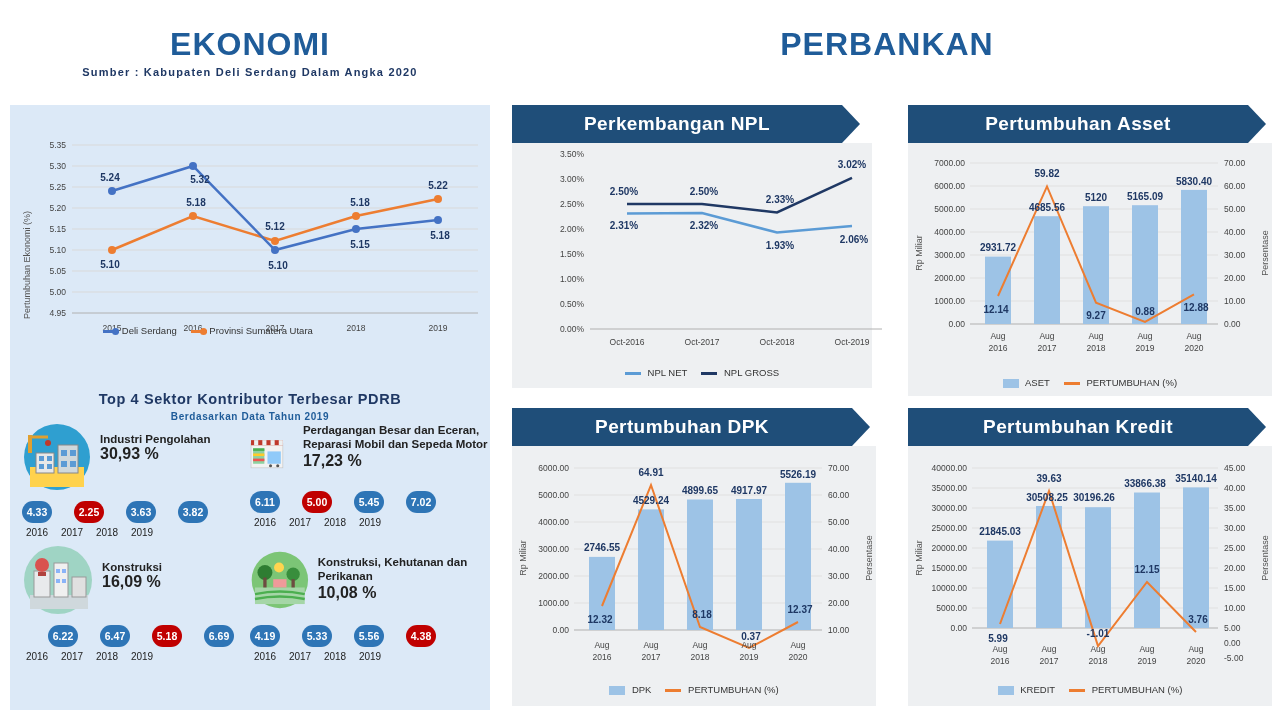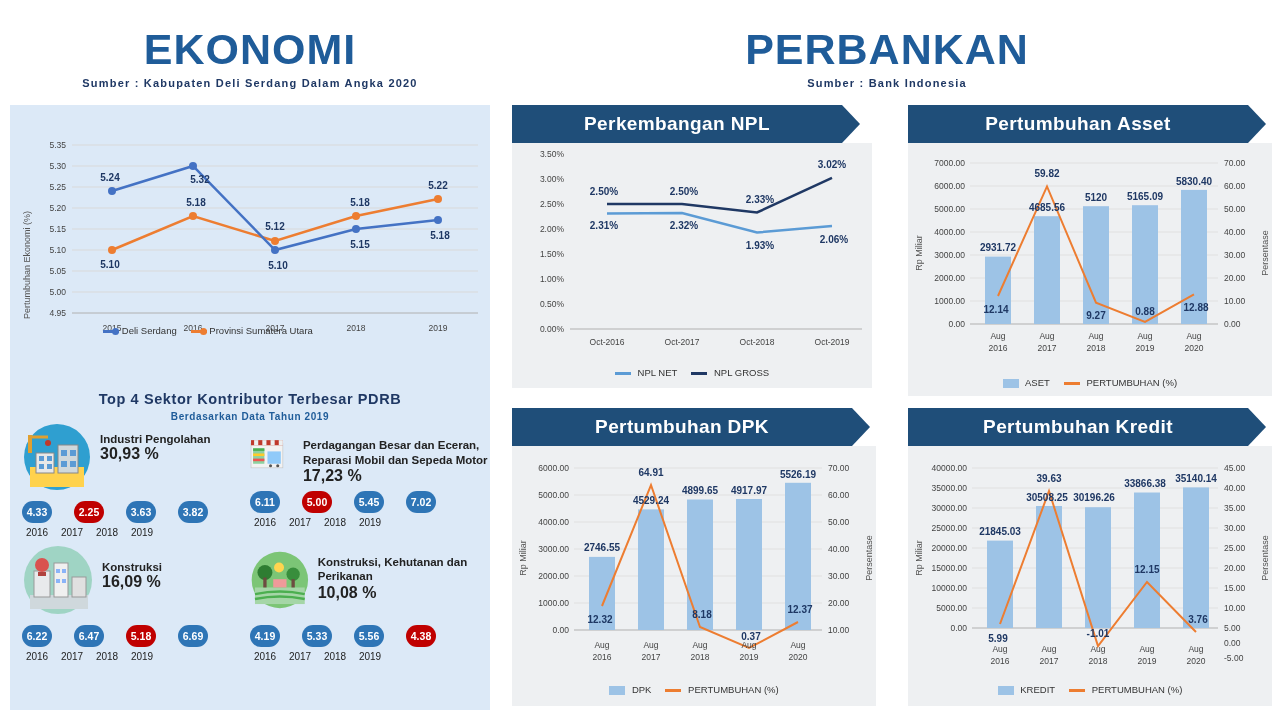--- a/index.html
+++ b/index.html
@@ -6,21 +6,21 @@
   html, body { margin:0; padding:0; }
   body {
     width:1280px; height:720px; background:#ffffff;
     font-family:"Liberation Sans", sans-serif;
     color:#1f3864; overflow:hidden; position:relative;
   }
   .root { width:1280px; height:720px; position:relative; }
 
   
   .main-title {
-    font-size:43px; font-weight:bold; color:#1f5c99; letter-spacing:1px;
+    font-size:32px; font-weight:bold; color:#1f5c99; letter-spacing:1px;
     text-align:center; line-height:1;
   }
   .main-sub {
     font-size:11px; font-weight:bold; color:#1f3864; letter-spacing:1.2px;
     text-align:center; margin-top:6px;
   }
 
   
   .left-col {
     position:absolute; left:10px; top:105px; width:480px; height:605px;
@@ -72,21 +72,20 @@
 <body>
 
 <div class="root">
 
   <div style="position:absolute;left:10px;top:28px;width:480px;">
     <div class="main-title">EKONOMI</div>
     <div class="main-sub">Sumber : Kabupaten Deli Serdang Dalam Angka 2020</div>
   </div>
   <div style="position:absolute;left:502px;top:28px;width:770px;">
     <div class="main-title">PERBANKAN</div>
-    <div class="main-sub">Sumber : Bank Indonesia</div>
   </div>
 
   <div class="left-col">
 
 
     <div style="position:relative;width:480px;height:240px;">
       <svg width="480" height="240" viewBox="0 0 480 240">
 
         <text class="axis-title" x="-160" y="20" transform="rotate(-90)" text-anchor="middle">Pertumbuhan Ekonomi (%)</text>
 
@@ -220,21 +219,21 @@
       </div>
       <div class="yrs">
         <span>2016</span>
         <span>2017</span>
         <span>2018</span>
         <span>2019</span>
       </div>
     </div>
 
     <div style="position:absolute;left:240px;top:318px;width:240px;">
-      <div style="display:flex;gap:19px;align-items:flex-end;">
+      <div style="display:flex;gap:19px;align-items:flex-start;">
         <svg width="66" height="62" viewBox="0 0 66 62">
           <rect x="2" y="10" width="62" height="48" fill="#f2f2f2" stroke="#bbb"></rect>
           <rect x="2" y="4" width="62" height="10" fill="#c0392b"></rect>
           <rect x="8" y="4" width="8" height="10" fill="#ecf0f1"></rect>
             <rect x="24" y="4" width="8" height="10" fill="#ecf0f1"></rect>
           <rect x="40" y="4" width="8" height="10" fill="#ecf0f1"></rect>
             <rect x="56" y="4" width="8" height="10" fill="#ecf0f1"></rect>
           <rect x="6" y="20" width="22" height="30" fill="#8ed1a0"></rect>
           <rect x="6" y="20" width="22" height="5" fill="#4caf50"></rect>
           <rect x="6" y="30" width="22" height="5" fill="#ffca28"></rect>
@@ -275,21 +274,21 @@
           <rect x="34" y="24" width="4" height="4" fill="#8ab4f8"></rect>
             <rect x="40" y="24" width="4" height="4" fill="#8ab4f8"></rect>
           <rect x="34" y="34" width="4" height="4" fill="#8ab4f8"></rect>
             <rect x="40" y="34" width="4" height="4" fill="#8ab4f8"></rect>
         </svg>
         <div style="padding-top:16px;">
           <div class="sector-name">Konstruksi</div>
           <div class="sector-pct">16,09 %</div>
         </div>
       </div>
-      <div class="bubble-row" style="margin-top:10px;">
+      <div class="bubble-row" style="margin-top:10px;margin-left:26px;">
         <div class="bubble">6.22</div>
         <div class="bubble">6.47</div>
         <div class="bubble red">5.18</div>
         <div class="bubble">6.69</div>
       </div>
       <div class="yrs">
         <span>2016</span>
         <span>2017</span>
         <span>2018</span>
         <span>2019</span>
@@ -328,21 +327,21 @@
         <span>2019</span>
       </div>
     </div>
   </div>
 
   <div style="position:absolute;left:512px;top:105px;width:360px;">
     <div class="banner-wrap" style="width:330px;">
       <div class="panel-banner">Perkembangan NPL</div>
     </div>
   </div>
-  <div class="chartbox" style="left:512px;top:143px;width:360px;height:245px;">
+  <div class="chartbox" style="left:512px;top:143px;width:360px;height:245px;padding-left:20px;">
     <svg width="360" height="220" viewBox="0 0 360 220">
       <g>
         <text class="tick" x="52" y="14" text-anchor="end">3.50%</text>
         <text class="tick" x="52" y="39" text-anchor="end">3.00%</text>
         <text class="tick" x="52" y="64" text-anchor="end">2.50%</text>
         <text class="tick" x="52" y="89" text-anchor="end">2.00%</text>
         <text class="tick" x="52" y="114" text-anchor="end">1.50%</text>
         <text class="tick" x="52" y="139" text-anchor="end">1.00%</text>
         <text class="tick" x="52" y="164" text-anchor="end">0.50%</text>
         <text class="tick" x="52" y="189" text-anchor="end">0.00%</text>

